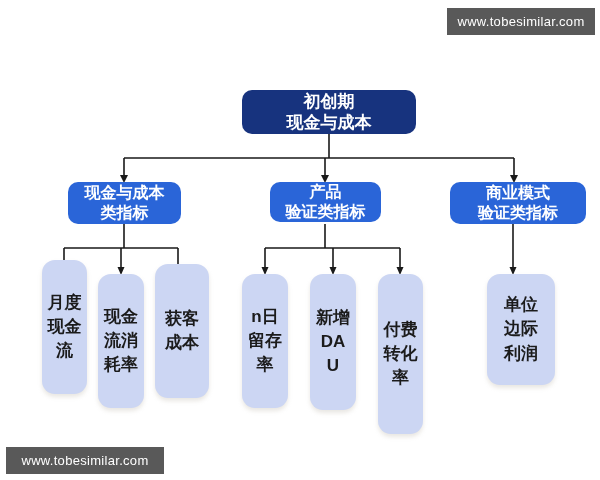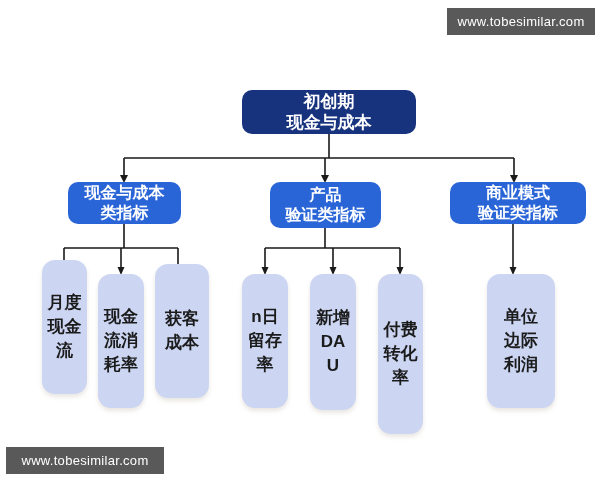--- a/index.html
+++ b/index.html
@@ -64,21 +64,21 @@
     <path d="M513,224 V268"></path>
     <polygon points="509.5,267 516.5,267 513,275"></polygon>
   </svg>
 
   <div class="node root" style="left:242px;top:90px;width:174px;height:44px;">初创期
 现金与成本</div>
 
   <div class="node branch" style="left:68px;top:182px;width:113px;height:42px;">现金与成本
 类指标</div>
 
-  <div class="node branch" style="left:270px;top:182px;width:111px;height:46px;">产品
+  <div class="node branch" style="left:270px;top:182px;width:111px;height:40px;">产品
 验证类指标</div>
 
   <div class="node branch" style="left:450px;top:182px;width:136px;height:42px;">商业模式
 验证类指标</div>
 
   <div class="node leaf" style="left:42px;top:260px;width:45px;height:134px;">月度
 现金
 流</div>
 
   <div class="node leaf" style="left:98px;top:274px;width:46px;height:134px;">现金
@@ -93,21 +93,21 @@
 率</div>
 
   <div class="node leaf" style="left:310px;top:274px;width:46px;height:136px;">新增
 DA
 U</div>
 
   <div class="node leaf" style="left:378px;top:274px;width:45px;height:160px;">付费
 转化
 率</div>
 
-  <div class="node leaf" style="left:487px;top:274px;width:68px;height:134px;">单位
+  <div class="node leaf" style="left:487px;top:274px;width:68px;height:111px;">单位
 边际
 利润</div>
 
   <div class="watermark" style="left:447px;top:8px;width:148px;height:27px;">www.tobesimilar.com</div>
 
   <div class="watermark" style="left:6px;top:447px;width:158px;height:27px;">www.tobesimilar.com</div>
 
 </div>
 
 </body></html>

